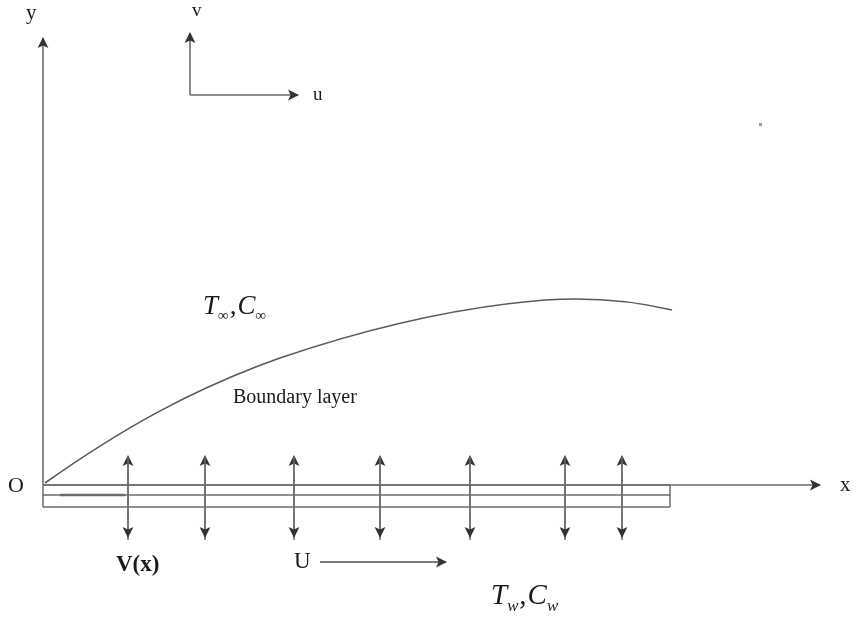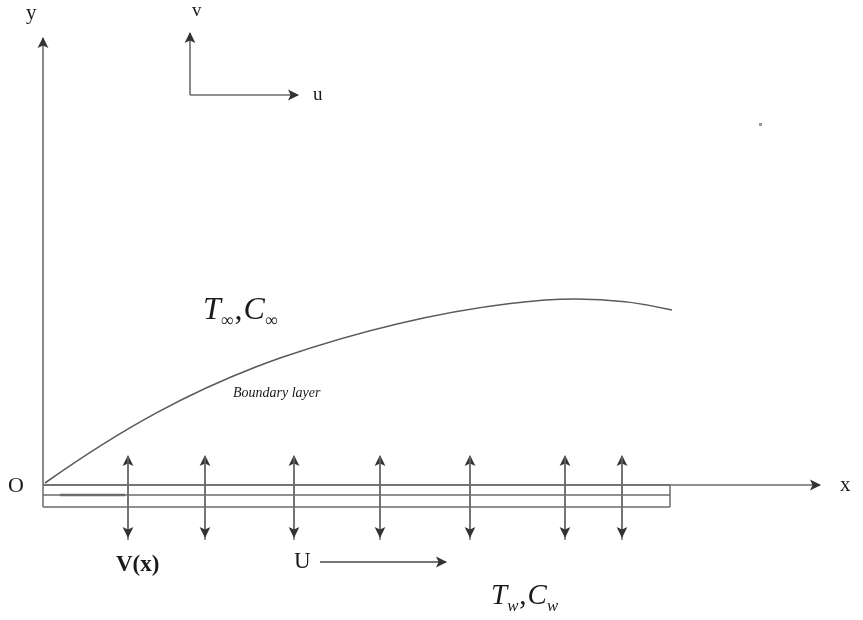--- a/index.html
+++ b/index.html
@@ -27,24 +27,24 @@
     color: #1a1a1a;
     white-space: nowrap;
     line-height: 1;
     font-family: "Liberation Serif", serif;
   }
   .lbl-axis-y   { left: 26px;  top: 2px;   font-size: 21px; }
   .lbl-axis-x   { left: 840px; top: 474px; font-size: 21px; }
   .lbl-origin   { left: 8px;   top: 474px; font-size: 22px; }
   .lbl-vel-v    { left: 192px; top: 0px;   font-size: 19px; }
   .lbl-vel-u    { left: 313px; top: 84px;  font-size: 19px; }
-  .lbl-bl       { left: 233px; top: 386px; font-size: 14px; font-style: italic; }
+  .lbl-bl       { left: 233px; top: 386px; font-size: 20px; }
   .lbl-vx       { left: 116px; top: 552px; font-size: 23px; font-weight: bold; }
   .lbl-u-free   { left: 294px; top: 549px; font-size: 23px; }
-  .lbl-tinf     { left: 203px; top: 292px; font-size: 32px; font-style: italic; }
+  .lbl-tinf     { left: 203px; top: 292px; font-size: 27px; font-style: italic; }
   .lbl-twall    { left: 491px; top: 580px; font-size: 29px; font-style: italic; }
   .sub {
     font-size: 0.56em;
     vertical-align: sub;
     font-style: normal;
   }
   .sub-i {
     font-size: 0.58em;
     vertical-align: sub;
     font-style: italic;

